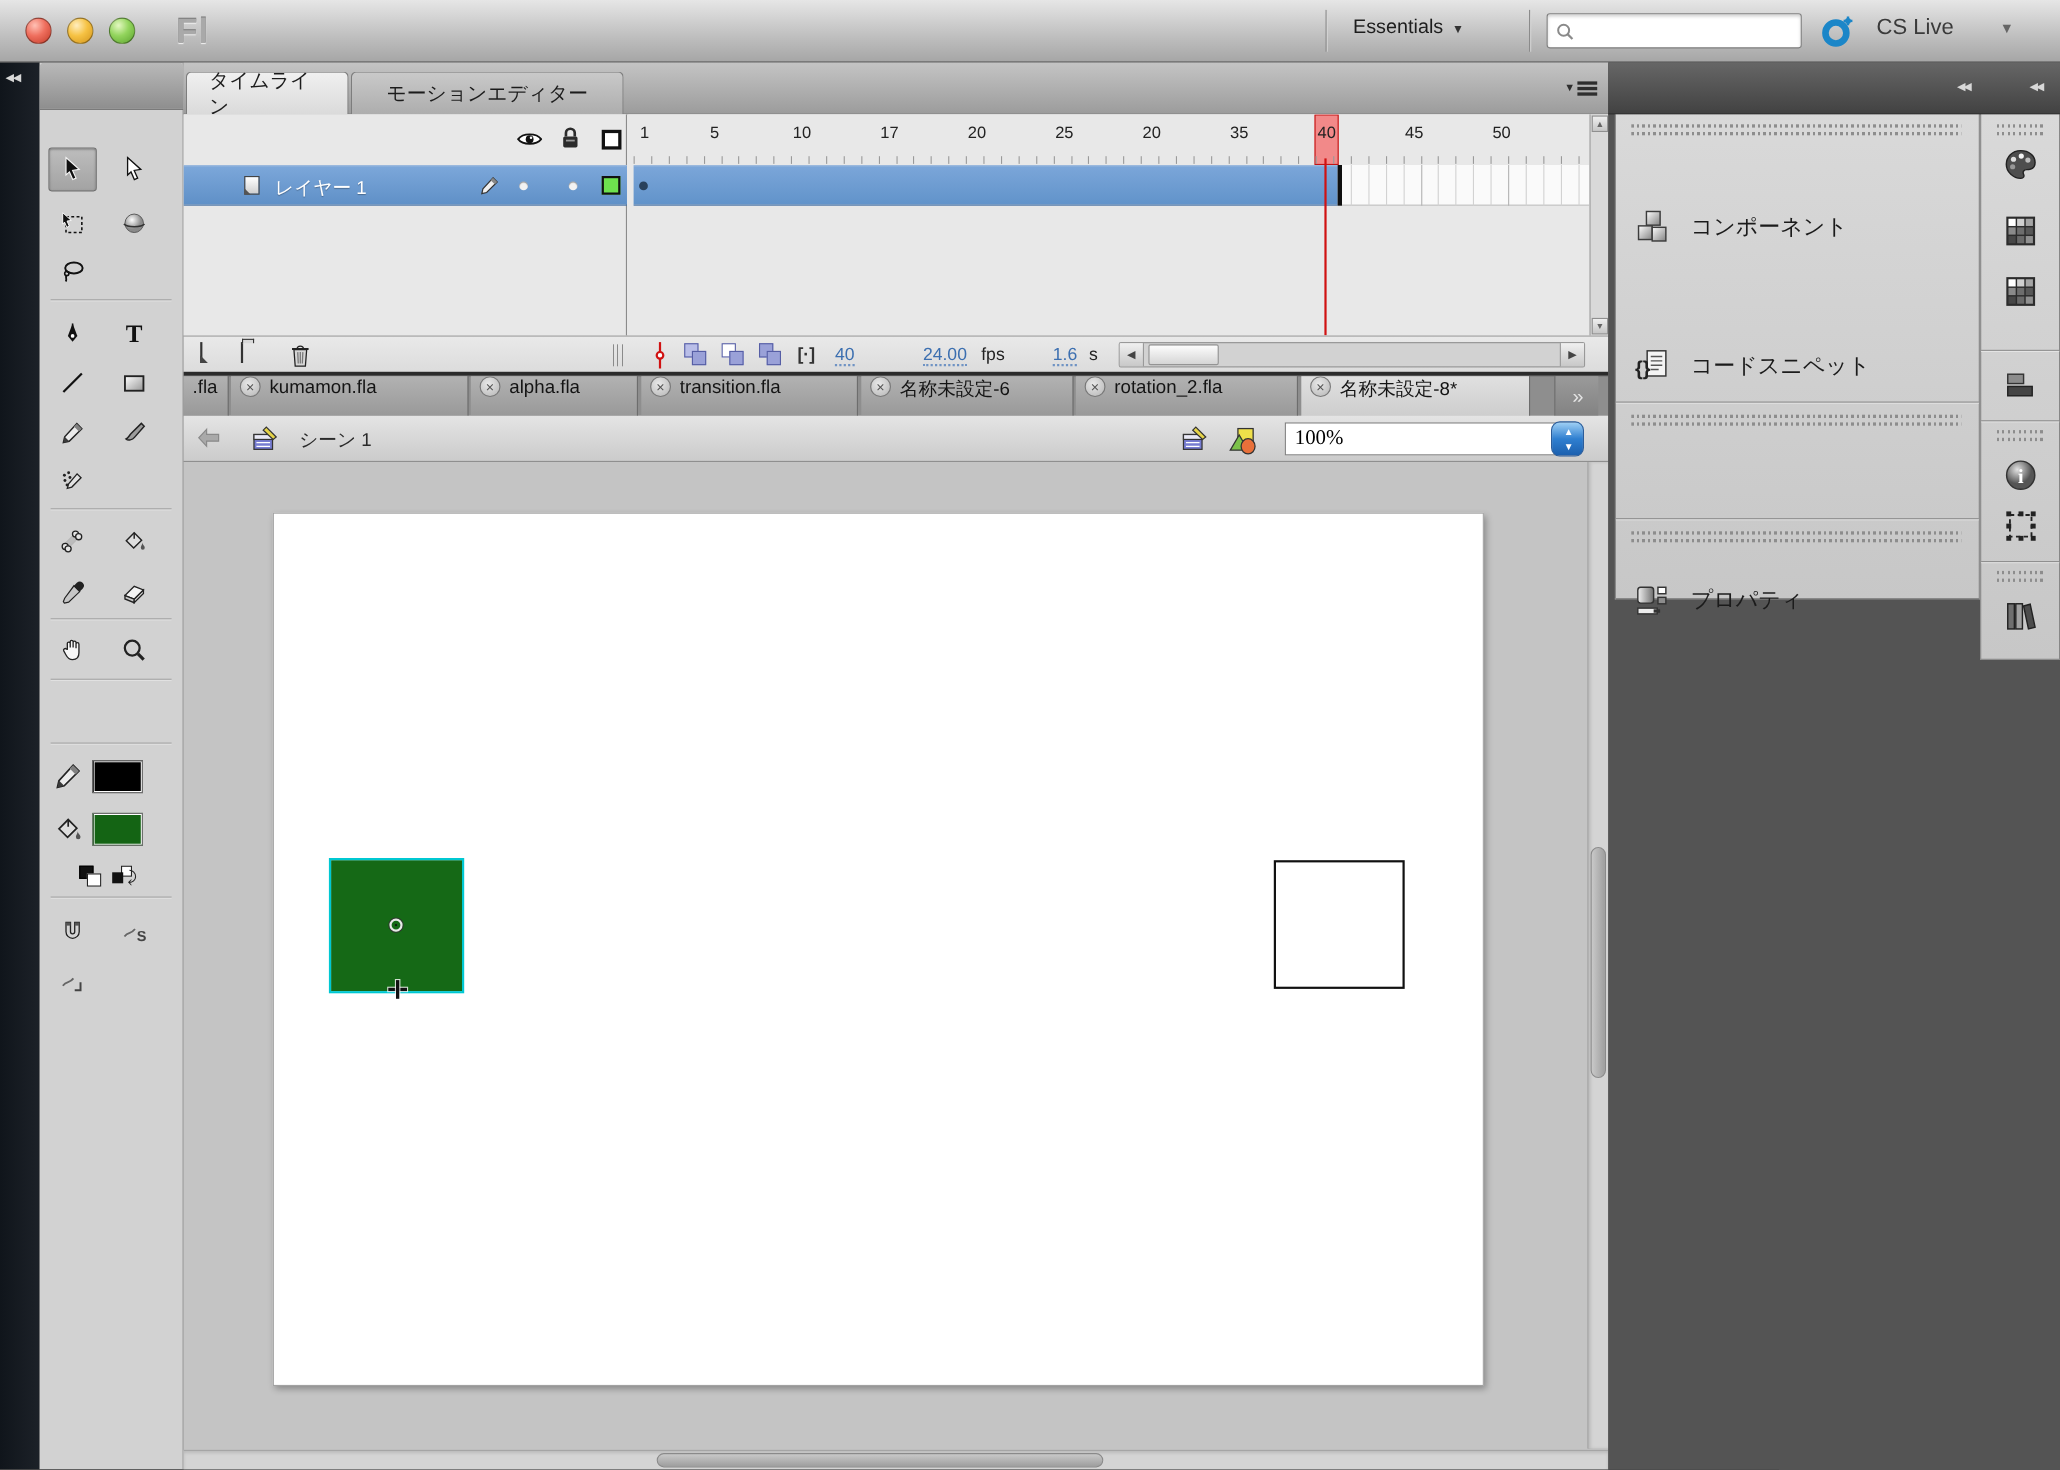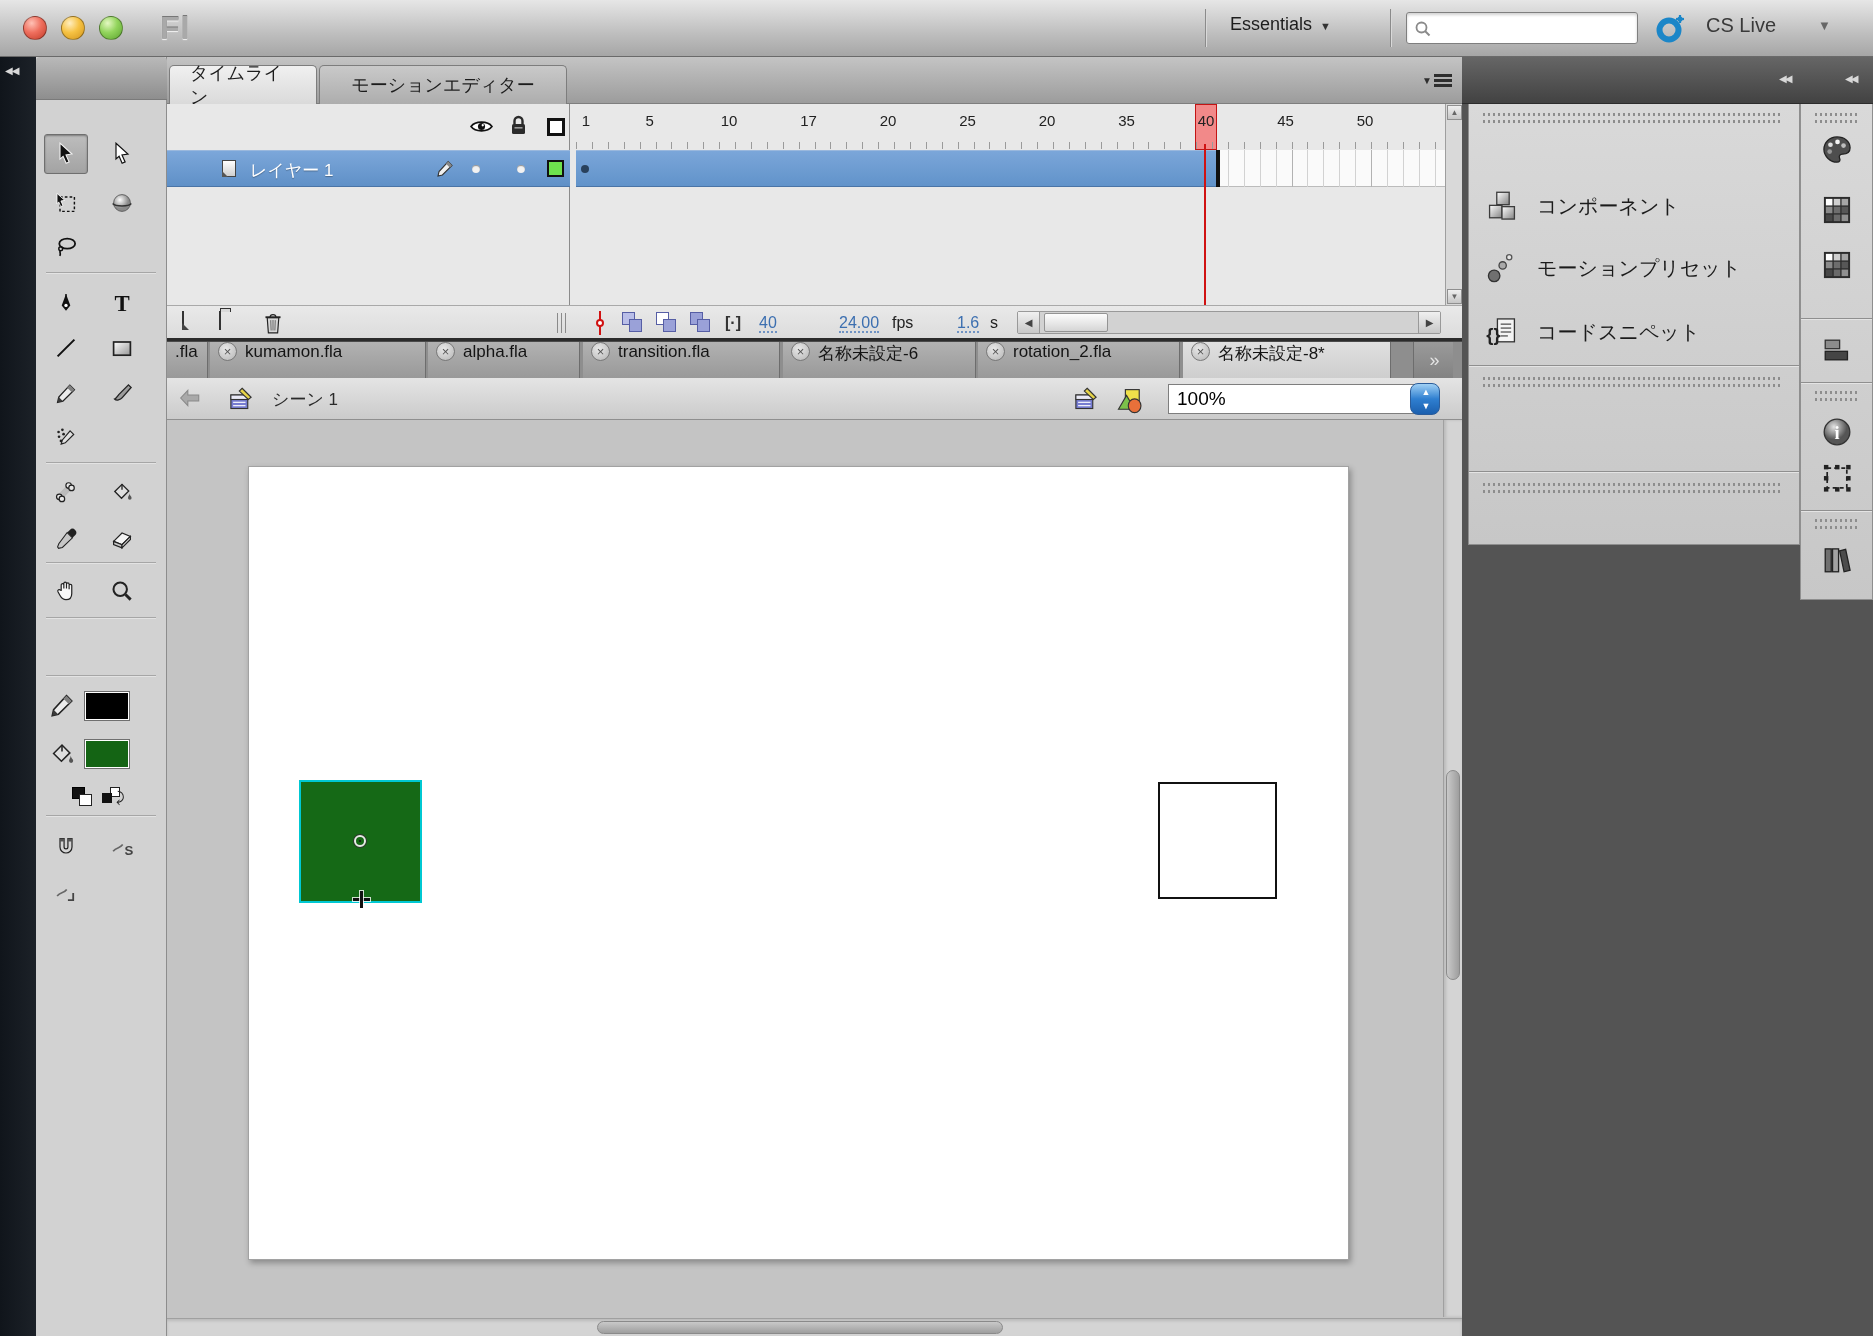--- a/index.html
+++ b/index.html
@@ -146,21 +146,21 @@
   #doc-overflow{position:absolute;left:1246px;top:0;width:40px;height:37px;color:#e4e4e4;font-size:18px;
     letter-spacing:-2px;text-align:center;line-height:37px;background:linear-gradient(#9a9a9a,#828282);border-left:1px solid #6d6d6d;}
 
   
   #edit-bar{position:absolute;left:0;top:321px;width:1295px;height:42px;
     background:linear-gradient(#e4e4e4,#cbcbcb);border-bottom:1px solid #8f8f8f;}
   #back-arrow{position:absolute;left:11px;top:10px;}
   .eb-icon{position:absolute;top:8px;}
   #scene-label{position:absolute;left:105px;top:10px;font-size:17px;color:#2a2a2a;}
   #zoom-input{position:absolute;left:1001px;top:6px;width:266px;height:30px;background:#fff;border:1px solid #7e7e7e;
-    font-size:19px;font-family:Liberation Sans, sans-serif;padding:0 8px;outline:none;}
+    font-size:19px;font-family:Liberation Serif, serif;padding:0 8px;outline:none;}
   #zoom-stepper{position:absolute;left:1243px;top:5px;width:30px;height:32px;border-radius:8px;
     background:linear-gradient(#9fd0f5,#2f7fd0 50%,#1b5fae);border:1px solid #2b5d9b;}
   #zoom-stepper span{position:absolute;left:0;width:30px;text-align:center;color:#fff;font-size:9px;}
   #zoom-stepper .up{top:3px;} #zoom-stepper .dn{bottom:3px;}
 
   
   #canvas{position:absolute;left:0;top:363px;width:1295px;height:916px;background:#c4c4c4;}
   #stage{position:absolute;left:81px;top:46px;width:1101px;height:794px;background:#fff;
     border:1px solid #a2a2a2;box-shadow:2px 3px 6px rgba(0,0,0,.3);}
   #green-square{position:absolute;left:134px;top:362px;width:119px;height:119px;background:#156916;
@@ -699,38 +699,46 @@
                   <stop offset="0" stop-color="#fff"></stop>
                   <stop offset="1" stop-color="#828282"></stop>
                 </linearGradient>
               </defs>
               <rect x="9" y="2.5" width="9.5" height="9.5" fill="url(#g3)" stroke="#3c3c3c"></rect>
               <rect x="3.5" y="12.5" width="9.5" height="9.5" fill="url(#g3)" stroke="#3c3c3c"></rect>
               <rect x="13" y="13.5" width="9.5" height="9.5" fill="url(#g3)" stroke="#3c3c3c"></rect>
             </svg></span>
           <span class="p-label">コンポーネント</span>
         </div>
-        <div class="panel-row" style="top: 133px; height: 62px;">
-          <span class="p-icon"><svg viewBox="0 0 26 26">
-              <circle cx="7" cy="19" r="4.4" fill="#707070" stroke="#333"></circle>
-              <circle cx="13.5" cy="11" r="2.8" fill="#a9a9a9" stroke="#444"></circle>
-              <circle cx="18.5" cy="4.8" r="2" fill="#e6e6e6" stroke="#555"></circle>
-            </svg></span>
-          <span class="p-label">モーションプリセット</span>
-        </div>
         <div class="panel-row" style="top: 195px; height: 66px;">
           <span class="p-icon"><svg viewBox="0 0 26 26">
               <rect x="9.5" y="3" width="13" height="17.5" fill="#f4f4f4" stroke="#333"></rect>
               <line x1="12" y1="7" x2="20" y2="7" stroke="#555"></line>
               <line x1="12" y1="10" x2="20" y2="10" stroke="#555"></line>
               <line x1="12" y1="13" x2="20" y2="13" stroke="#555"></line>
               <line x1="12" y1="16" x2="17.5" y2="16" stroke="#555"></line>
               <text x="1" y="19.5" font-size="14" font-weight="bold" fill="#222">{}</text>
             </svg></span>
           <span class="p-label">コードスニペット</span>
+        </div>
+        <div class="panel-row" style="top: 394px; height: 94px;">
+          <span class="p-icon"><svg viewBox="0 0 26 26">
+              <defs>
+                <linearGradient id="g4" x1="0" y1="0" x2="1" y2="0">
+                  <stop offset="0" stop-color="#f0f0f0"></stop>
+                  <stop offset="1" stop-color="#707070"></stop>
+                </linearGradient>
+              </defs>
+              <rect x="3" y="4.5" width="11" height="11" rx="2" fill="url(#g4)" stroke="#333"></rect>
+              <rect x="17" y="4.5" width="5.5" height="4.5" fill="#fff" stroke="#333"></rect>
+              <rect x="17" y="11.5" width="5.5" height="4.5" fill="#8c8c8c" stroke="#333"></rect>
+              <rect x="3" y="19" width="13.5" height="4" fill="#ededed" stroke="#333"></rect>
+              <rect x="14" y="19.8" width="4.5" height="2.4" fill="#333"></rect>
+            </svg></span>
+          <span class="p-label">プロパティ</span>
         </div>
       </div>
     <div id="icon-col">
         <div class="dotted-strip" style="left: 14px; top: 8px; width: 44px;"></div>
         <div class="dotted-strip" style="left: 14px; top: 286px; width: 44px;"></div>
         <div class="dotted-strip" style="left: 14px; top: 414px; width: 44px;"></div>
         <div class="group-border" style="top: 214px;"></div>
         <div class="group-border" style="top: 278px;"></div>
         <div class="group-border" style="top: 406px;"></div>
         <div class="ic-btn" style="top: 29px;"><svg viewBox="0 0 26 26">

